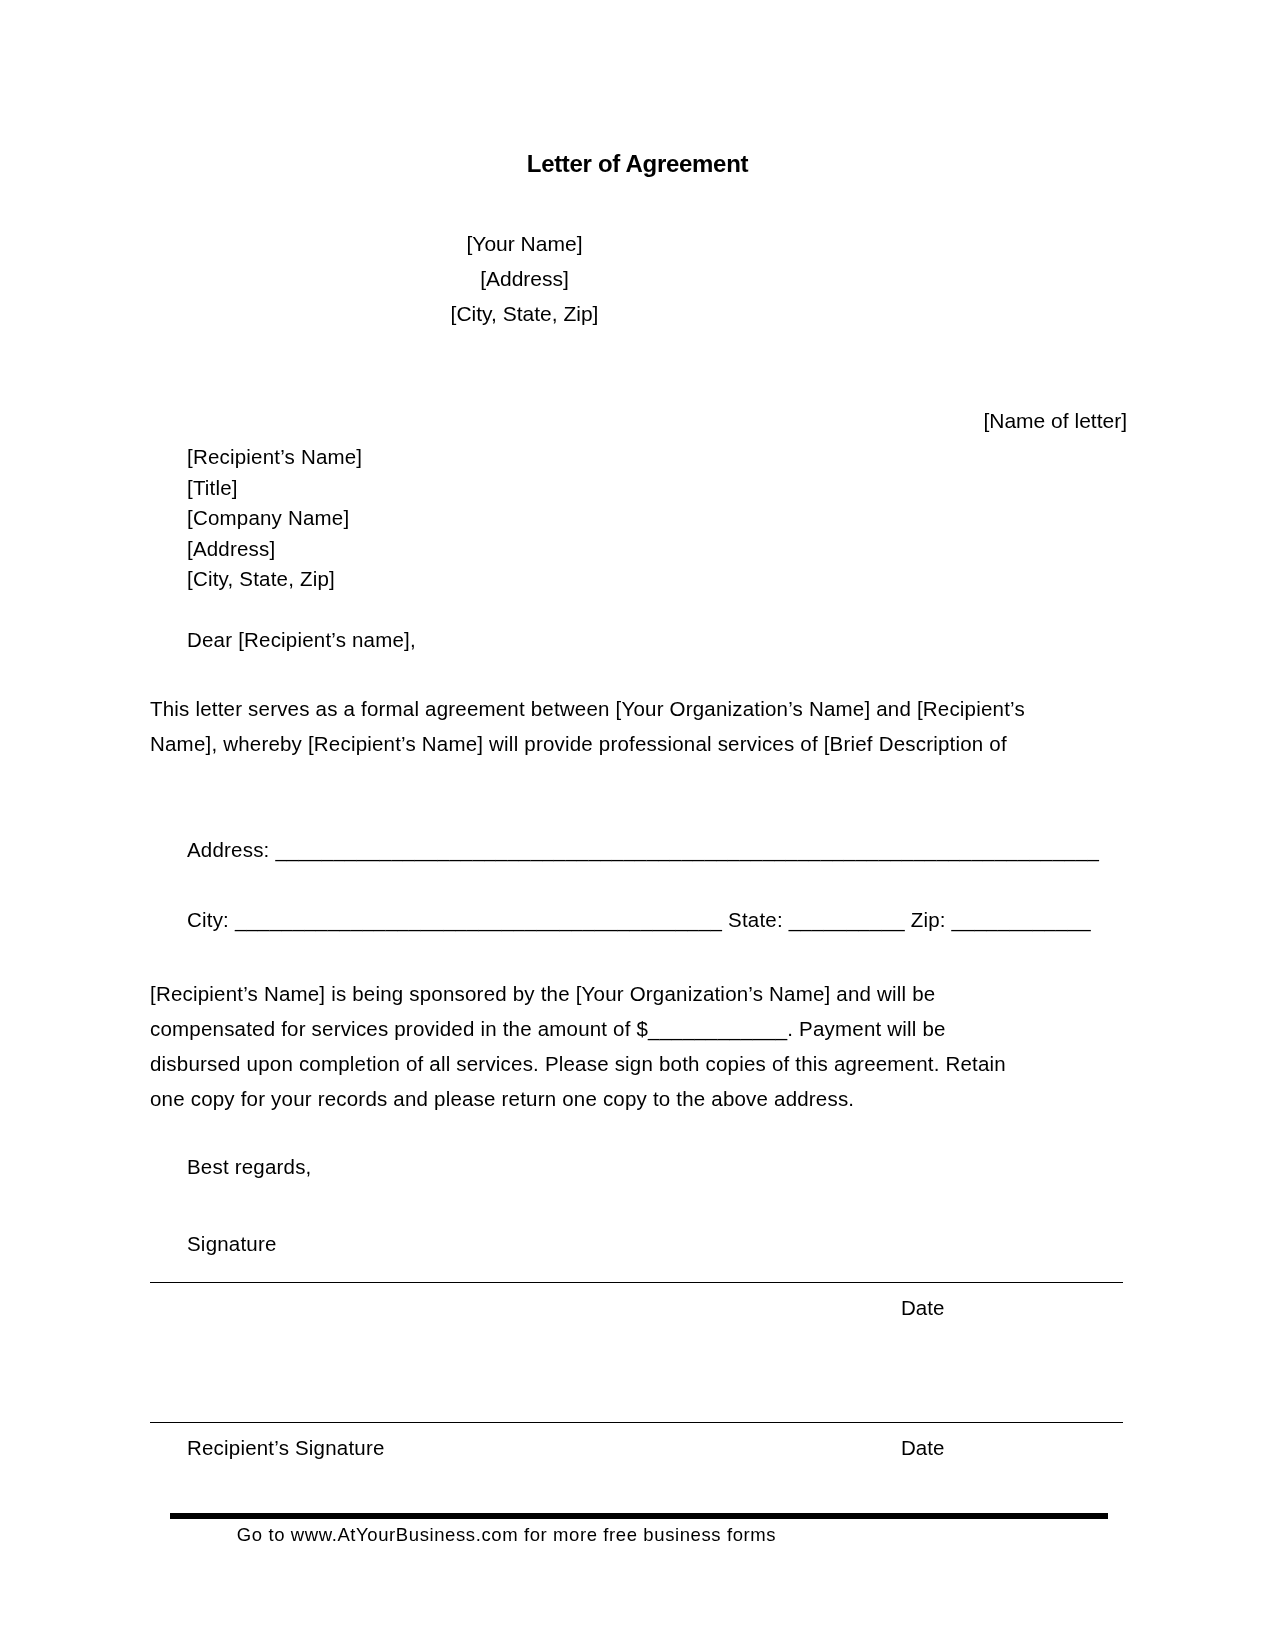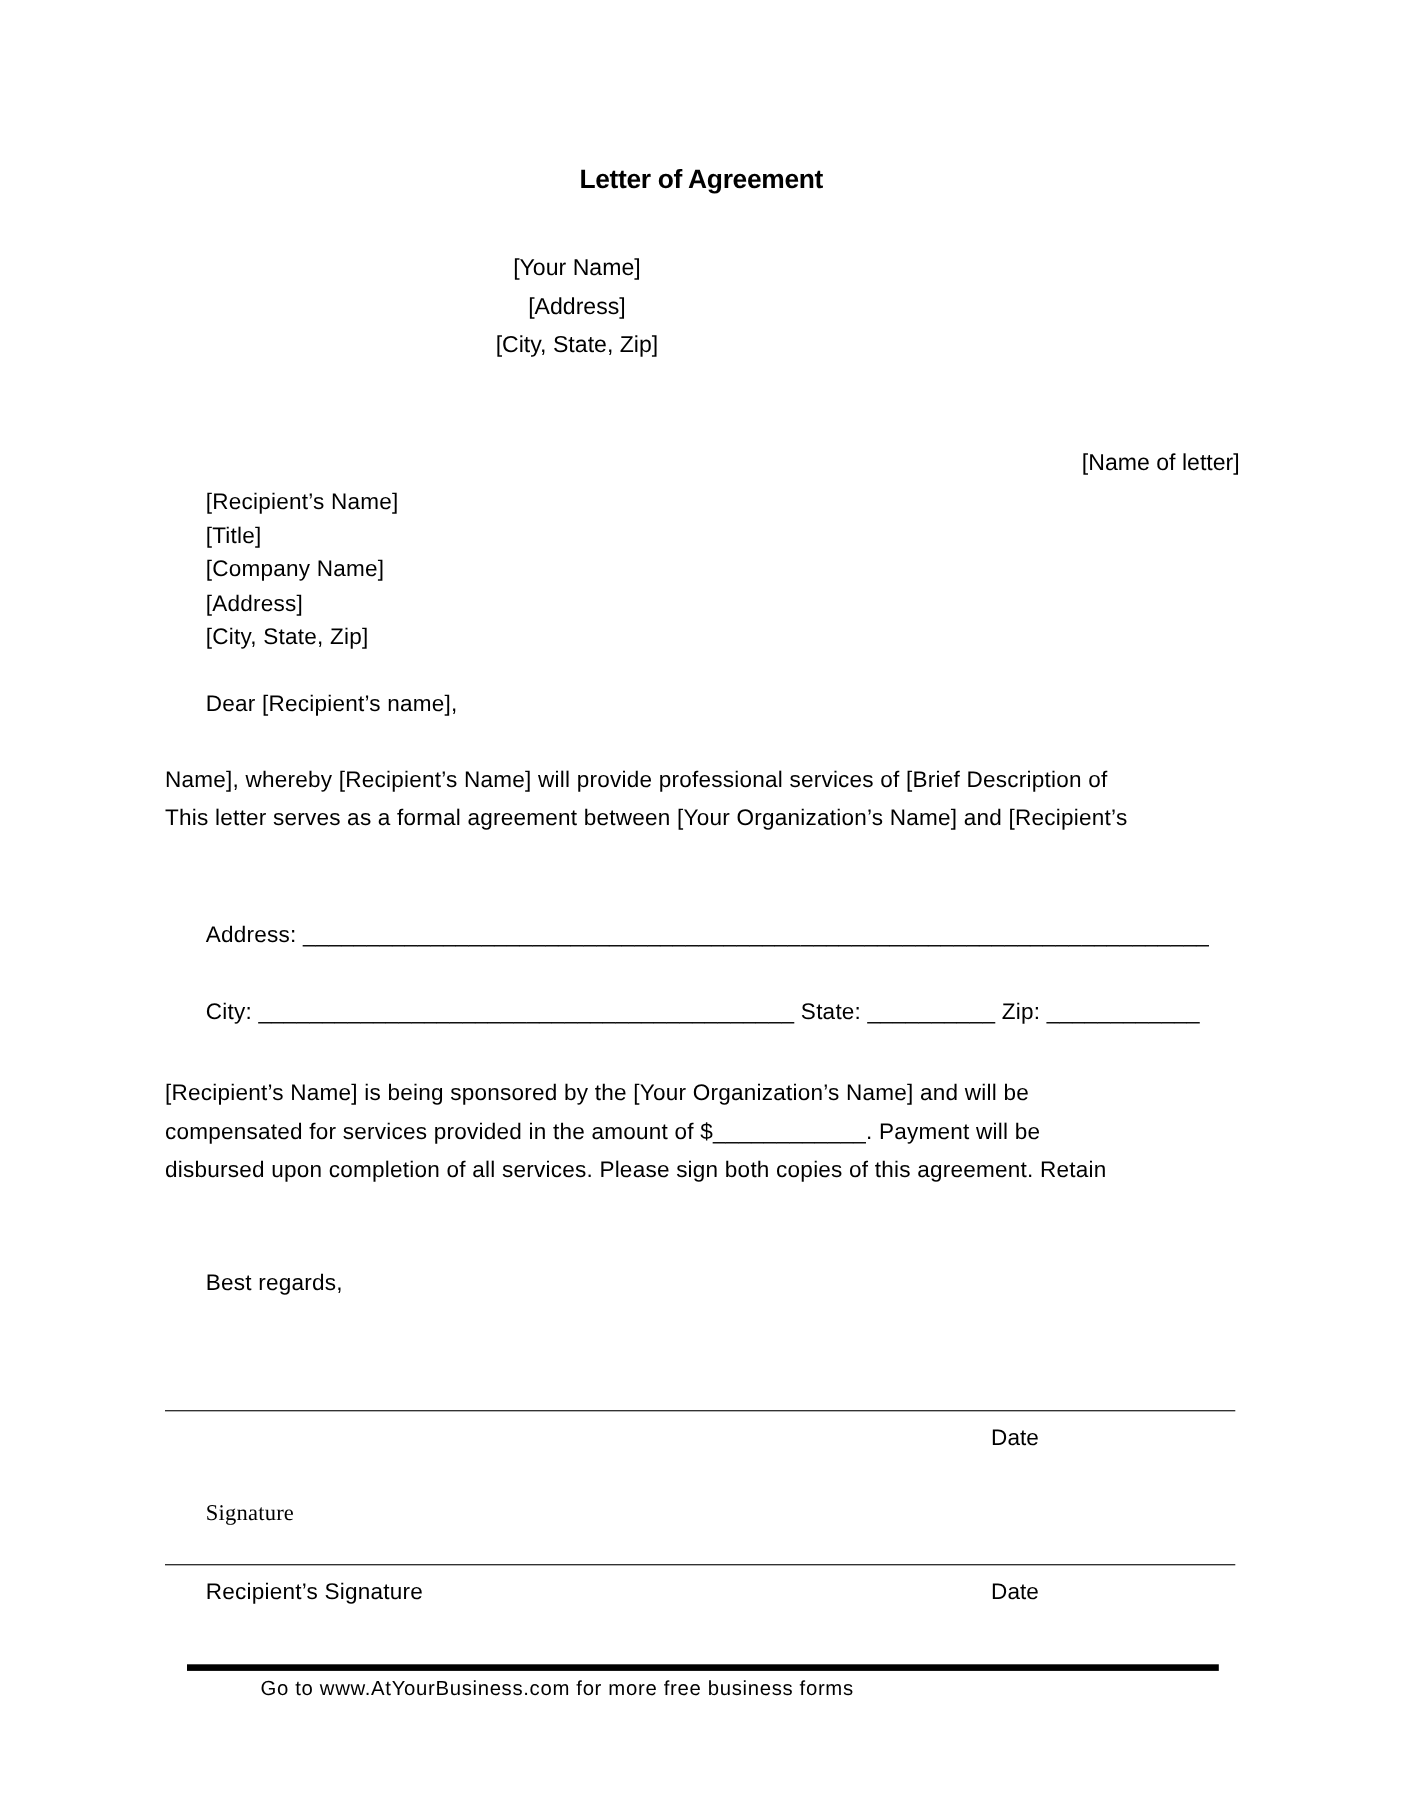--- a/index.html
+++ b/index.html
@@ -33,48 +33,49 @@
 
   <div class="abs body-text" style="top:445px;">[Recipient’s Name]</div>
   <div class="abs body-text" style="top:476px;">[Title]</div>
   <div class="abs body-text" style="top:506px;">[Company Name]</div>
   <div class="abs body-text" style="top:537px;">[Address]</div>
   <div class="abs body-text" style="top:567px;">[City, State, Zip]</div>
 
   <div class="abs body-text" style="top:628px;">Dear [Recipient’s name],</div>
 
   <div class="abs para" style="top:691px;">
+    <span class="line">This letter serves as a formal agreement between [Your Organization’s Name] and [Recipient’s</span>
     <span class="line">Name], whereby [Recipient’s Name] will provide professional services of [Brief Description of</span>
-    <span class="line">This letter serves as a formal agreement between [Your Organization’s Name] and [Recipient’s</span>
   </div>
 
   <div class="abs body-text" style="top:838px;">
     <span>Address:</span>
     <span>_______________________________________________________________________</span>
   </div>
 
   <div class="abs body-text" style="top:908px;">
     <span>City:</span>
     <span>__________________________________________</span>
     <span>State:</span>
     <span>__________</span>
     <span>Zip:</span>
     <span>____________</span>
   </div>
 
   <div class="abs para" style="top:976px;">
     <span class="line">[Recipient’s Name] is being sponsored by the [Your Organization’s Name] and will be</span>
     <span class="line">compensated for services provided in the amount of $____________. Payment will be</span>
     <span class="line">disbursed upon completion of all services. Please sign both copies of this agreement. Retain</span>
+    <span class="line">one copy for your records and please return one copy to the above address.</span>
   </div>
 
   <div class="abs body-text" style="top:1155px;">Best regards,</div>
 
   <div class="abs sig-rule" style="top:1282px;"></div>
-  <div class="abs body-text" style="top:1365px;font-family:Liberation Serif, serif;">Signature</div>
+  <div class="abs body-text" style="top:1232px;">Signature</div>
   <div class="abs sig-date" style="top:1296px;">Date</div>
 
   <div class="abs sig-rule" style="top:1422px;"></div>
   <div class="abs body-text" style="top:1436px;">Recipient’s Signature</div>
   <div class="abs sig-date" style="top:1436px;">Date</div>
 
   <div class="abs footer-bar"></div>
   <div class="abs footer-text">Go to www.AtYourBusiness.com for more free business forms</div>
 
 </div>

